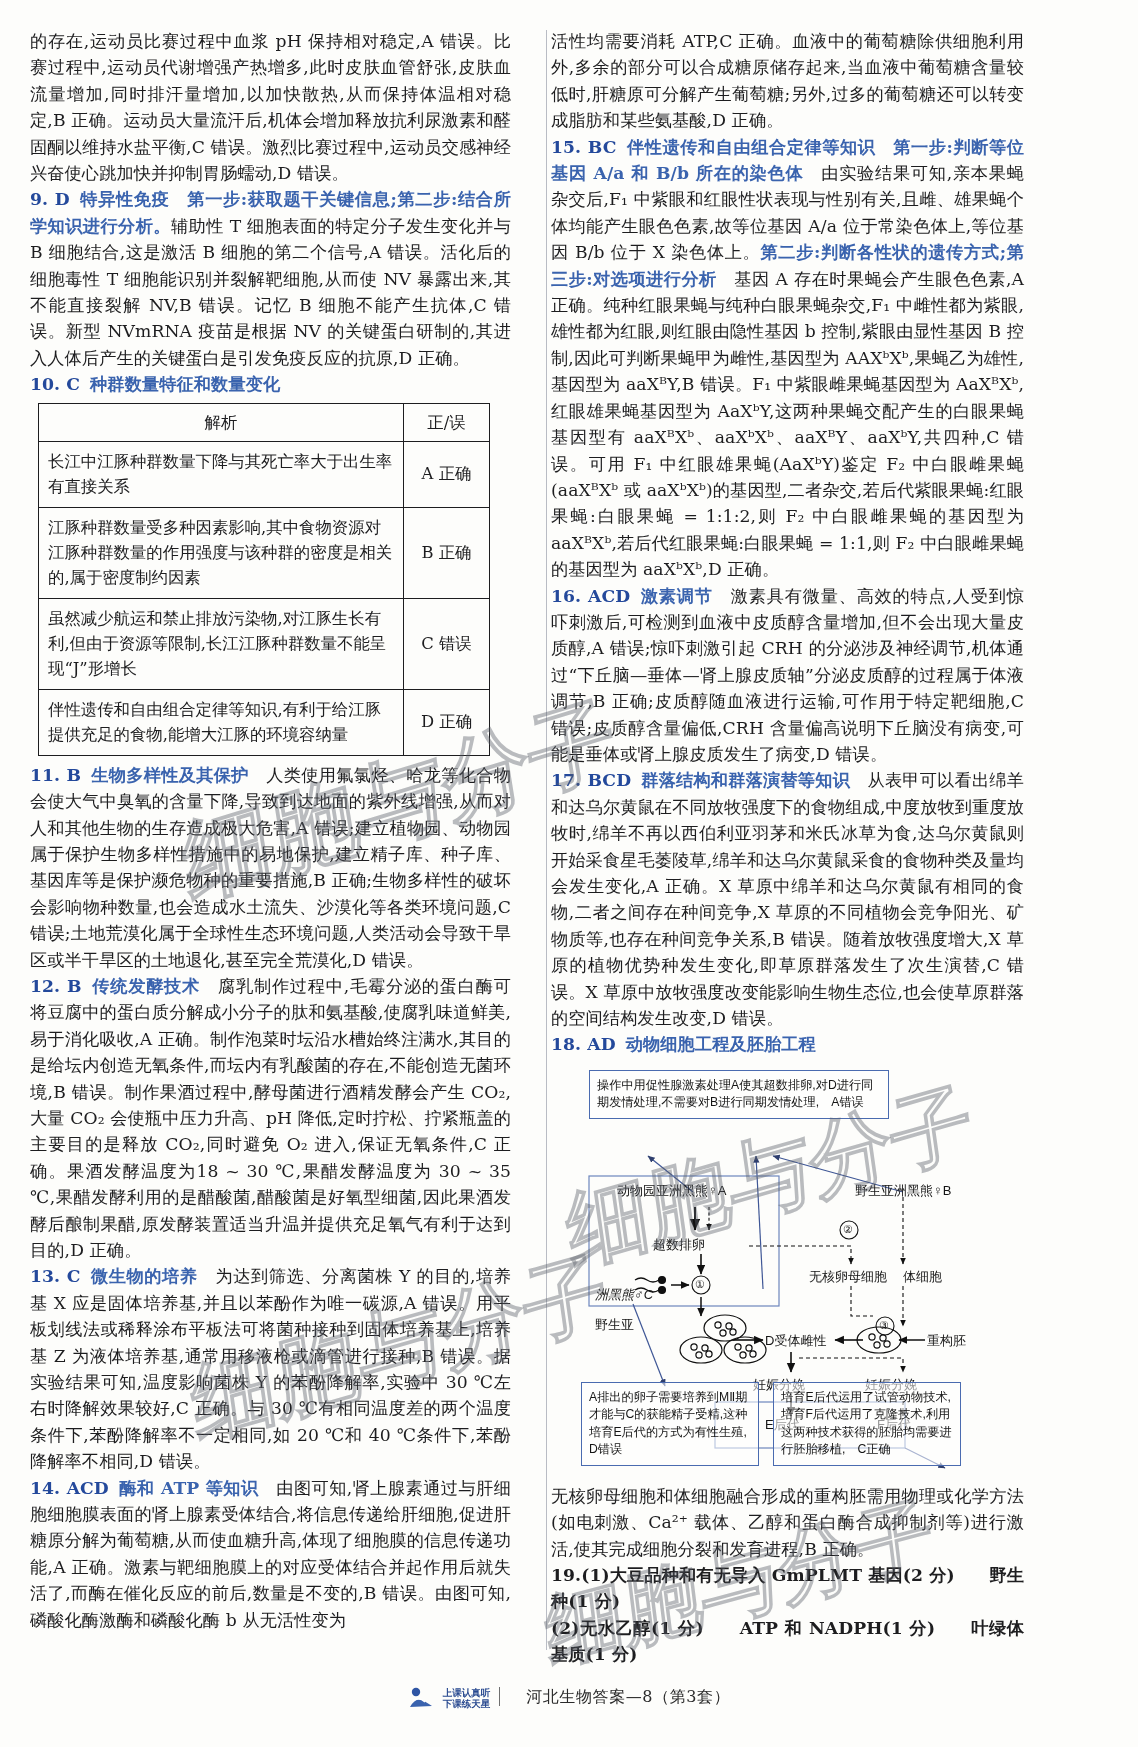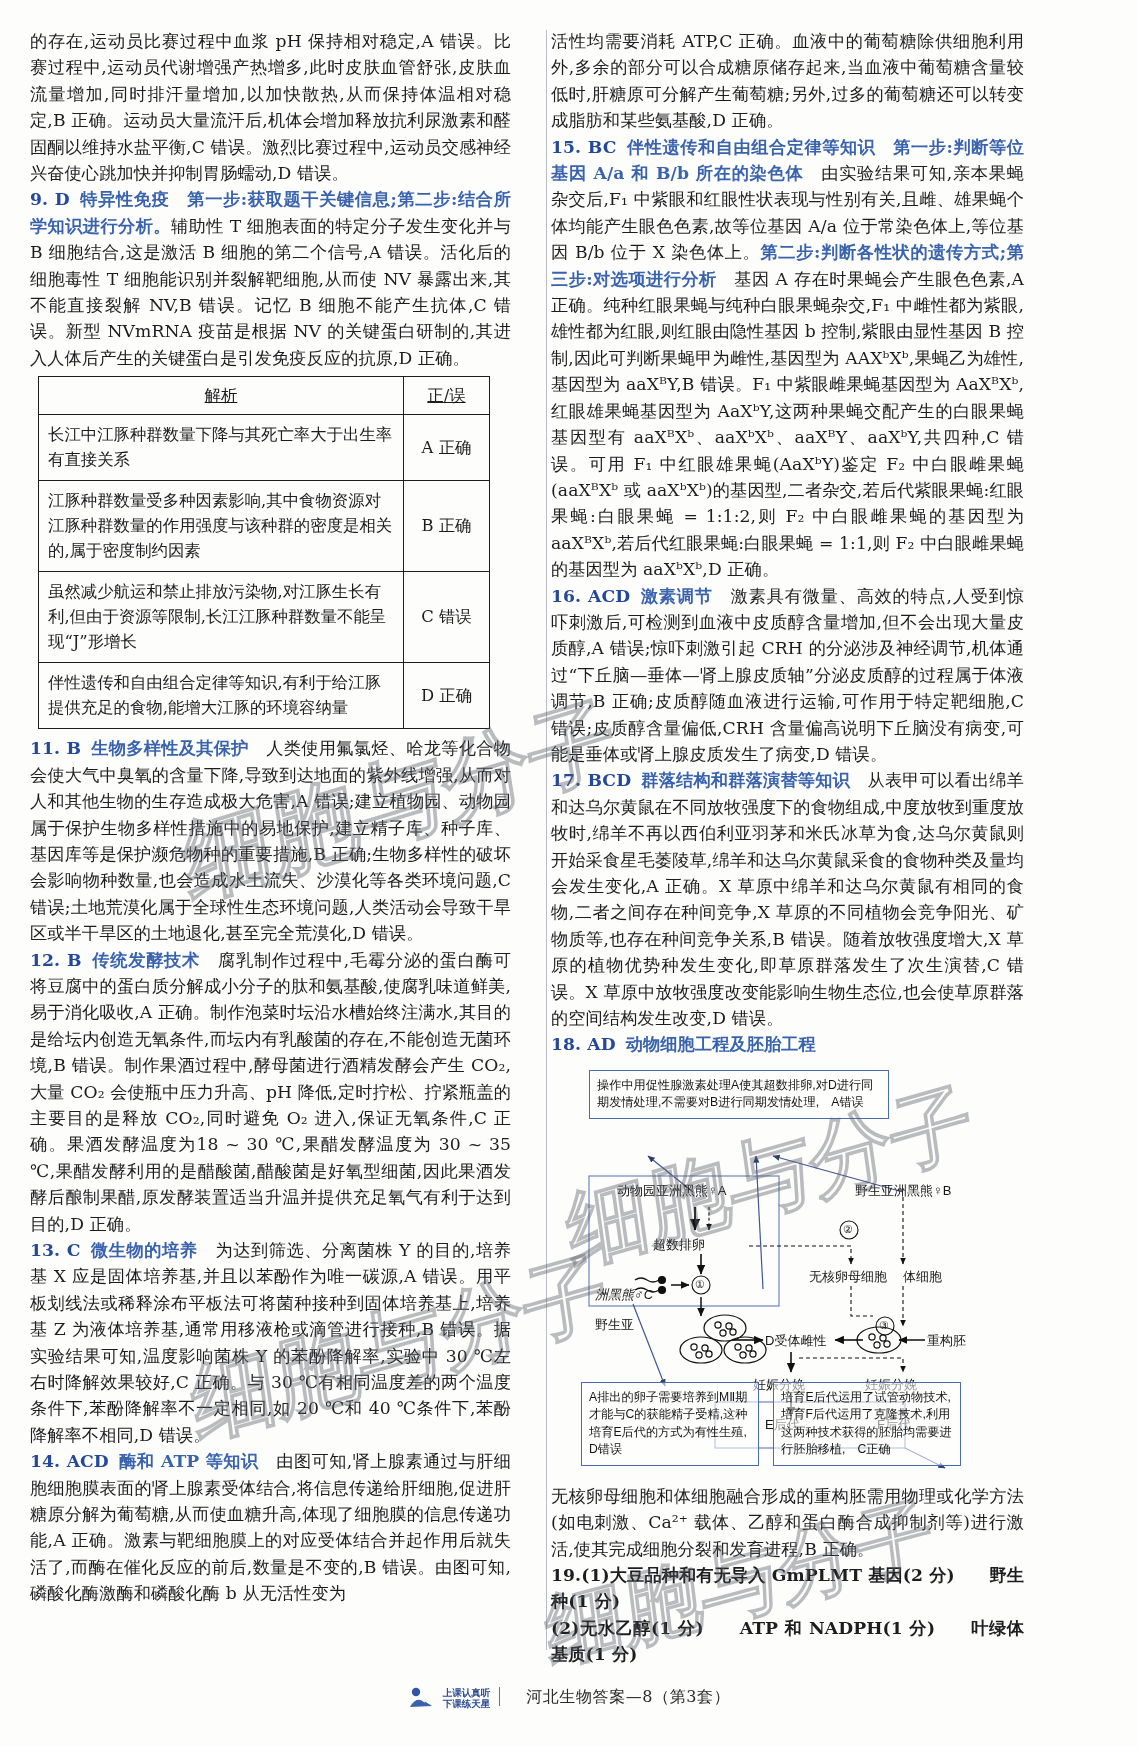--- a/index.html
+++ b/index.html
@@ -59,21 +59,21 @@
   table.analysis td, table.analysis th {
     border:1px solid #1d1d1f;
     padding:7px 9px 8px 9px;
     font-size:16.4px;
     line-height:25px;
     color:#1d1d1f;
     font-weight:normal;
     text-align:left;
     vertical-align:middle;
   }
-  table.analysis th { text-align:center; padding:6px 4px;text-decoration:underline; }
+  table.analysis th { text-align:center; padding:6px 4px; }
   .col-verdict { width:86px; text-align:center !important; font-weight:bold; }
 
   
   .diagram {
     position:relative;
     width:468px; height:415px;
     margin:6px 0 4px 22px;
     font-size:12.4px;
     color:#151515;
     font-family:"Liberation Sans", sans-serif;
@@ -135,20 +135,23 @@
     <div class="divider"></div>
 
     <div class="col col-left">
 
       <p class="para">的存在,运动员比赛过程中血浆 pH 保持相对稳定,A 错误。比赛过程中,运动员代谢增强产热增多,此时皮肤血管舒张,皮肤血流量增加,同时排汗量增加,以加快散热,从而保持体温相对稳定,B 正确。运动员大量流汗后,机体会增加释放抗利尿激素和醛固酮以维持水盐平衡,C 错误。激烈比赛过程中,运动员交感神经兴奋使心跳加快并抑制胃肠蠕动,D 错误。</p>
 
       <p class="para">
         <span class="hdr-num">9. D</span><span class="hdr-topic">特异性免疫</span>　<span class="step">第一步:获取题干关键信息;第二步:结合所学知识进行分析。</span><span>辅助性 T 细胞表面的特定分子发生变化并与 B 细胞结合,这是激活 B 细胞的第二个信号,A 错误。活化后的细胞毒性 T 细胞能识别并裂解靶细胞,从而使 NV 暴露出来,其不能直接裂解 NV,B 错误。记忆 B 细胞不能产生抗体,C 错误。新型 NVmRNA 疫苗是根据 NV 的关键蛋白研制的,其进入人体后产生的关键蛋白是引发免疫反应的抗原,D 正确。</span>
       </p>
 
+      <p class="para">
+        <span class="hdr-num">10. C</span><span class="hdr-topic">种群数量特征和数量变化</span>
+      </p>
 
       <table class="analysis">
         <thead>
           <tr>
             <th>解析</th>
             <th class="col-verdict">正/误</th>
           </tr>
         </thead>
         <tbody>
           <tr>

